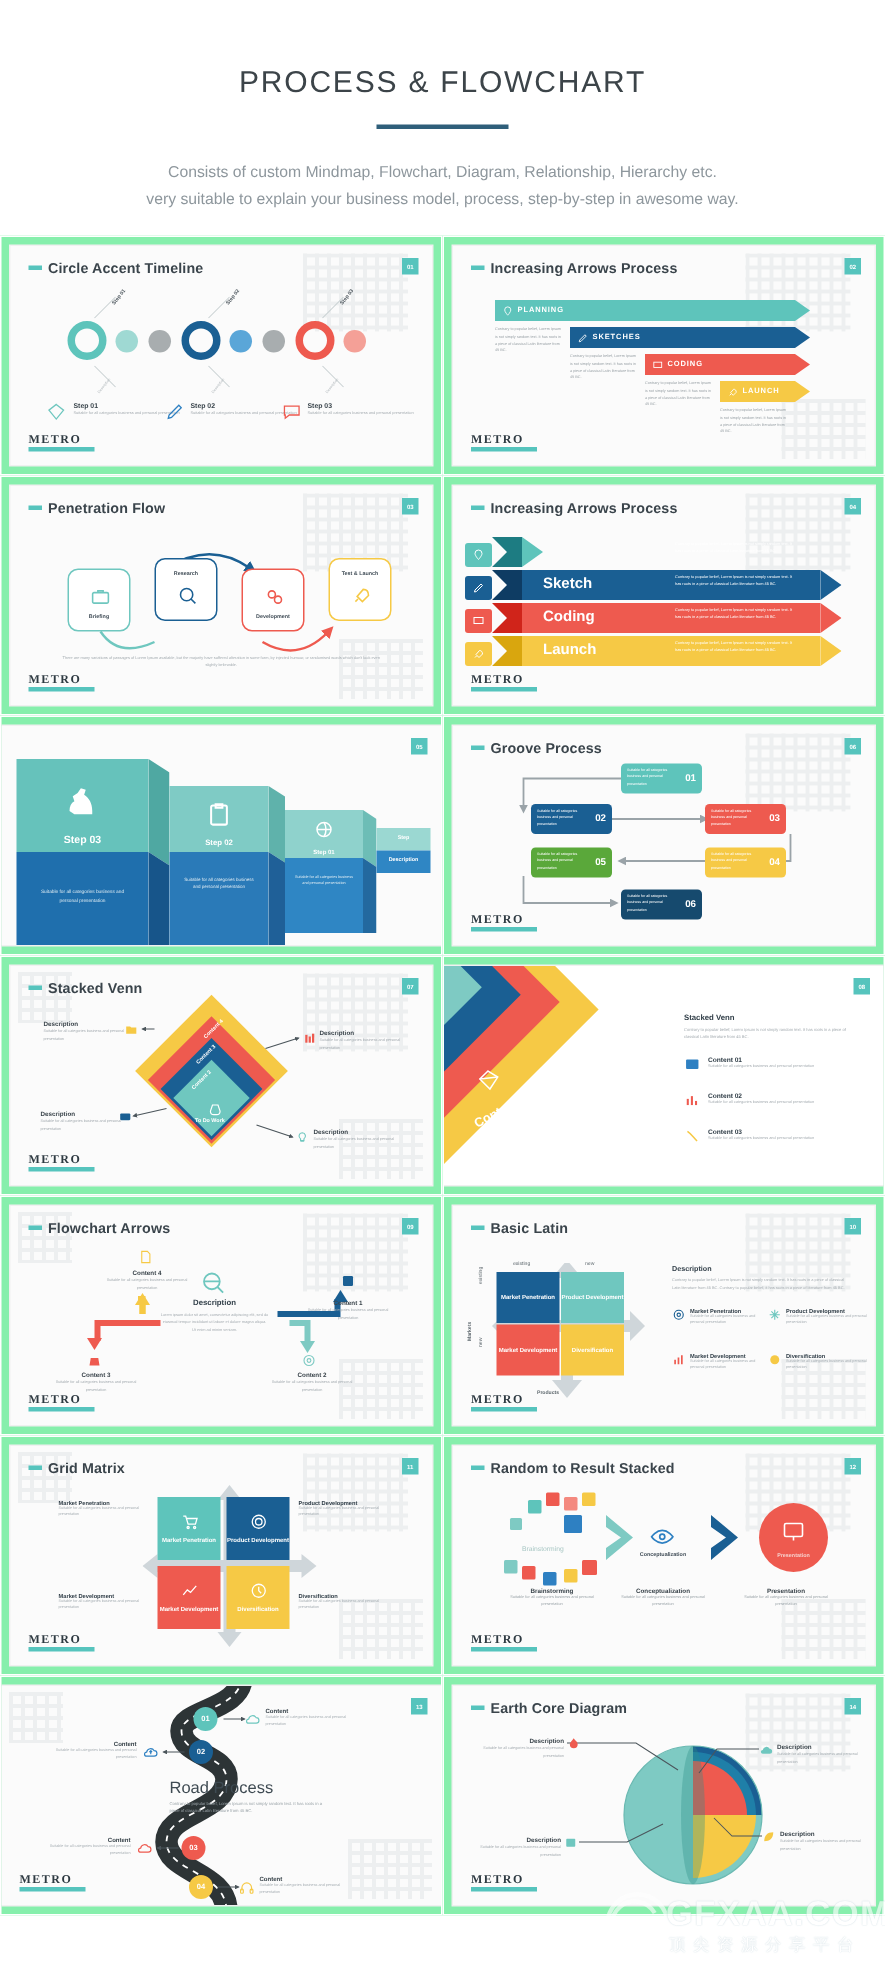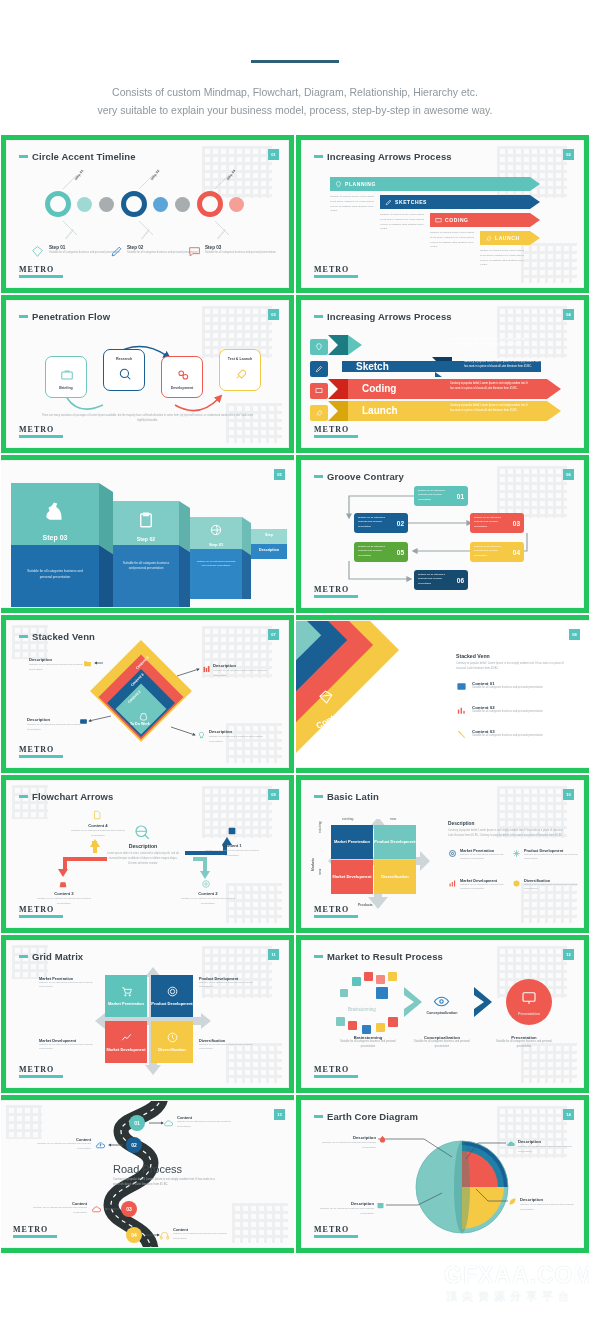--- a/index.html
+++ b/index.html
@@ -16,21 +16,21 @@
   .page-title {
     font-size: 20px; font-weight: 400; letter-spacing: 1.2px;
     color: #3c4449;
   }
   .title-rule { width: 88px; height: 3px; background: #2f5f7a; margin: 16px auto 20px; }
   .page-sub { font-size: 10.5px; line-height: 1.75; color: #8e979d; font-weight: 400; }
 
   
   .deck { display: flex; flex-wrap: wrap; width: 590px; }
   .slide {
-    width: 295px; height: 160px; background: #22c55e;
+    width: 295px; height: 160px; background: #86efac;
     position: relative; overflow: hidden;
     border: 1px solid #fff;
   }
   .slide-inner {
     position: absolute; left: 6px; top: 6px; right: 6px; bottom: 6px;
     background: #fbfbfb; overflow: hidden;
     box-shadow: 0 0 0 1px #f0f0f0;
   }
   .slide.bleed .slide-inner { left: 0; right: 0; }
 
@@ -156,20 +156,21 @@
   }
   .wm-text { font-size: 23px; font-weight: 700; color: #ffffff; letter-spacing: 1px;
              text-shadow: 0 0 1px #9bb9c5; font-family: "Liberation Sans", sans-serif; }
   .wm-cn { font-size: 11px; color: #ffffff; letter-spacing: 5px; margin-top: 1px;
            text-shadow: 0 0 1px #9bb9c5; }
 </style>
 </head>
 <body>
 
 <div class="page-header">
+  <div class="page-title">PROCESS &amp; FLOWCHART</div>
   <div class="title-rule"></div>
   <div class="page-sub">Consists of custom Mindmap, Flowchart, Diagram, Relationship, Hierarchy etc.</div>
   <div class="page-sub">very suitable to explain your business model, process, step-by-step in awesome way.</div>
 </div>
 
 <div class="deck">
 
   <div class="slide">
     <div class="slide-inner">
       <div class="dots"></div>
@@ -366,21 +367,21 @@
             <polygon points="0,0 14,10 0,20" fill="#5ec4bb"></polygon>
           </svg>
         <div class="txt" style="left:122px;top:3px;">Contrary to popular belief, Lorem Ipsum is not simply random text. It has roots in a piece of classical Latin literature from 45 BC.</div>
       </div>
 
       <div class="itab" style="left:8px;top:60px;background:#1a5f93;">
         <svg style="position:absolute;left:5px;top:4px;width:8px;height:8px" viewBox="0 0 24 24" fill="none" stroke="#fff" stroke-width="2">
             <path d="M4 20 8 19 20 7 17 4 5 16z"></path>
           </svg>
       </div>
-      <div class="iarrow" style="left:40px;top:56px;flex-direction:column;">
+      <div class="iarrow" style="left:26px;top:56px;">
         <svg width="20" height="20" style="display:block">
             <polygon points="0,0 20,0 20,20 0,20 10,10" fill="#0e3c63"></polygon>
           </svg>
         <div style="background:#1a5f93;width:199px;height:20px;display:flex;align-items:center;">
           <span class="label">Sketch</span>
         </div>
         <svg width="14" height="20" style="display:block">
             <polygon points="0,0 14,10 0,20" fill="#1a5f93"></polygon>
           </svg>
         <div class="txt" style="left:122px;top:3px;">Contrary to popular belief, Lorem Ipsum is not simply random text. It has roots in a piece of classical Latin literature from 45 BC.</div>
@@ -490,21 +491,21 @@
         <div style="width:36px;height:15px;background:#2f86c4;position:relative;">
           <div class="dsc" style="top:4px;font-size:3.6px;color:#fff;font-weight:700;">Description</div>
         </div>
       </div>
     </div>
   </div>
 
   <div class="slide">
     <div class="slide-inner">
       <div class="dots"></div>
-      <div class="s-title"><span class="tick"></span><span>Groove Contrary</span></div>
+      <div class="s-title"><span class="tick"></span><span>Groove Process</span></div>
       <div class="s-badge">06</div>
 
       <svg width="283" height="148" style="position:absolute;left:0;top:0">
         <defs>
             <marker id="ga" markerWidth="5" markerHeight="5" refX="3" refY="2.5" orient="auto">
               <path d="M0 0 L5 2.5 L0 5z" fill="#9aa3a8"></path>
             </marker>
           </defs>
         <path d="M112 35 H47 V56" stroke="#9aa3a8" stroke-width="1.2" fill="none" marker-end="url(#ga)"></path>
         <path d="M105 62 H168" stroke="#9aa3a8" stroke-width="1.2" fill="none" marker-end="url(#ga)"></path>
@@ -886,21 +887,21 @@
         <div class="word">METRO</div>
         <div class="bar"></div>
       </div>
     </div>
   </div>
 
   <div class="slide">
     <div class="slide-inner">
       <div class="dots"></div>
       <div class="dots bl"></div>
-      <div class="s-title"><span class="tick"></span><span>Market to Result Process</span></div>
+      <div class="s-title"><span class="tick"></span><span>Random to Result Stacked</span></div>
       <div class="s-badge">12</div>
 
       <svg width="110" height="80" style="position:absolute;left:28px;top:30px">
         <rect x="10" y="18" width="8" height="8" rx="1" fill="#7ecac3"></rect>
         <rect x="22" y="6" width="9" height="9" rx="1" fill="#5ec4bb"></rect>
         <rect x="34" y="1" width="9" height="9" rx="1" fill="#ee5a4f"></rect>
         <rect x="46" y="4" width="9" height="9" rx="1" fill="#f4897f"></rect>
         <rect x="58" y="1" width="9" height="9" rx="1" fill="#f6c945"></rect>
         <rect x="46" y="16" width="12" height="12" rx="1" fill="#2e80c2"></rect>
         <rect x="6" y="46" width="9" height="9" rx="1" fill="#7ecac3"></rect>

